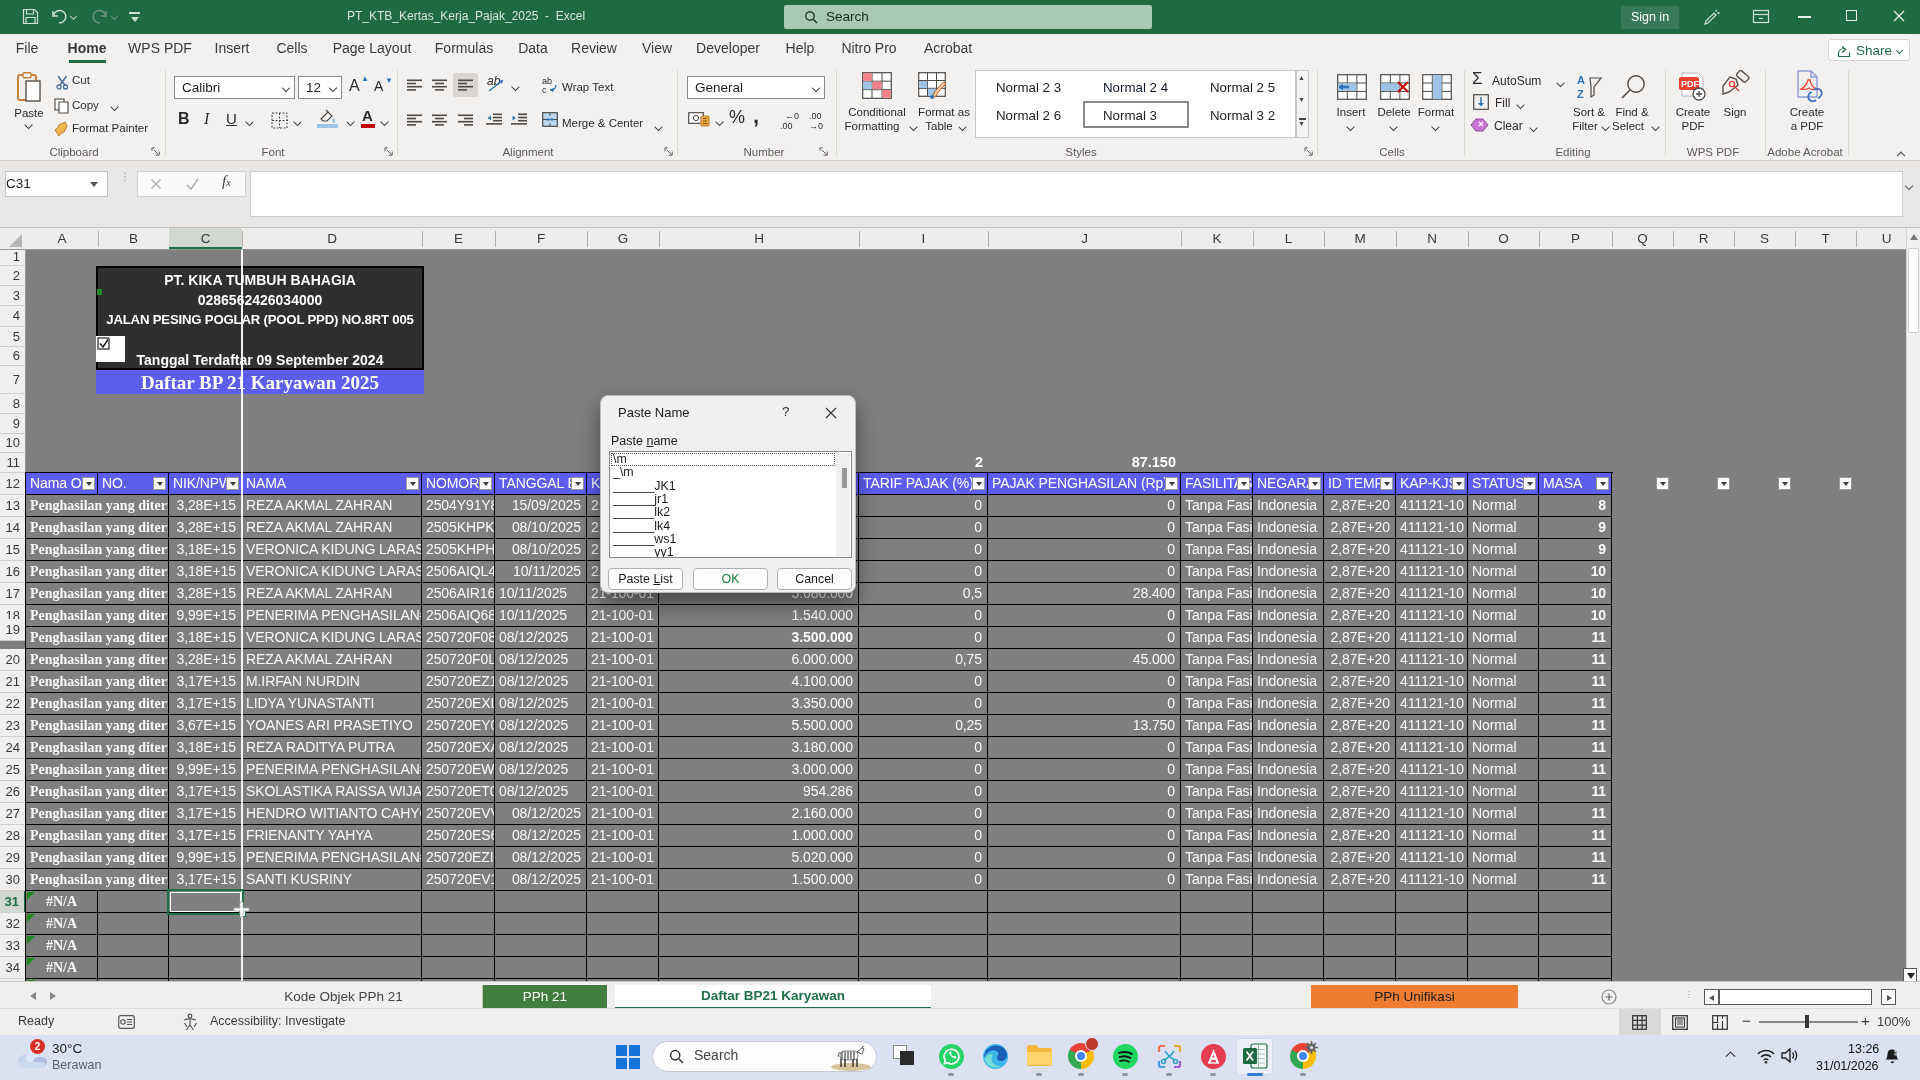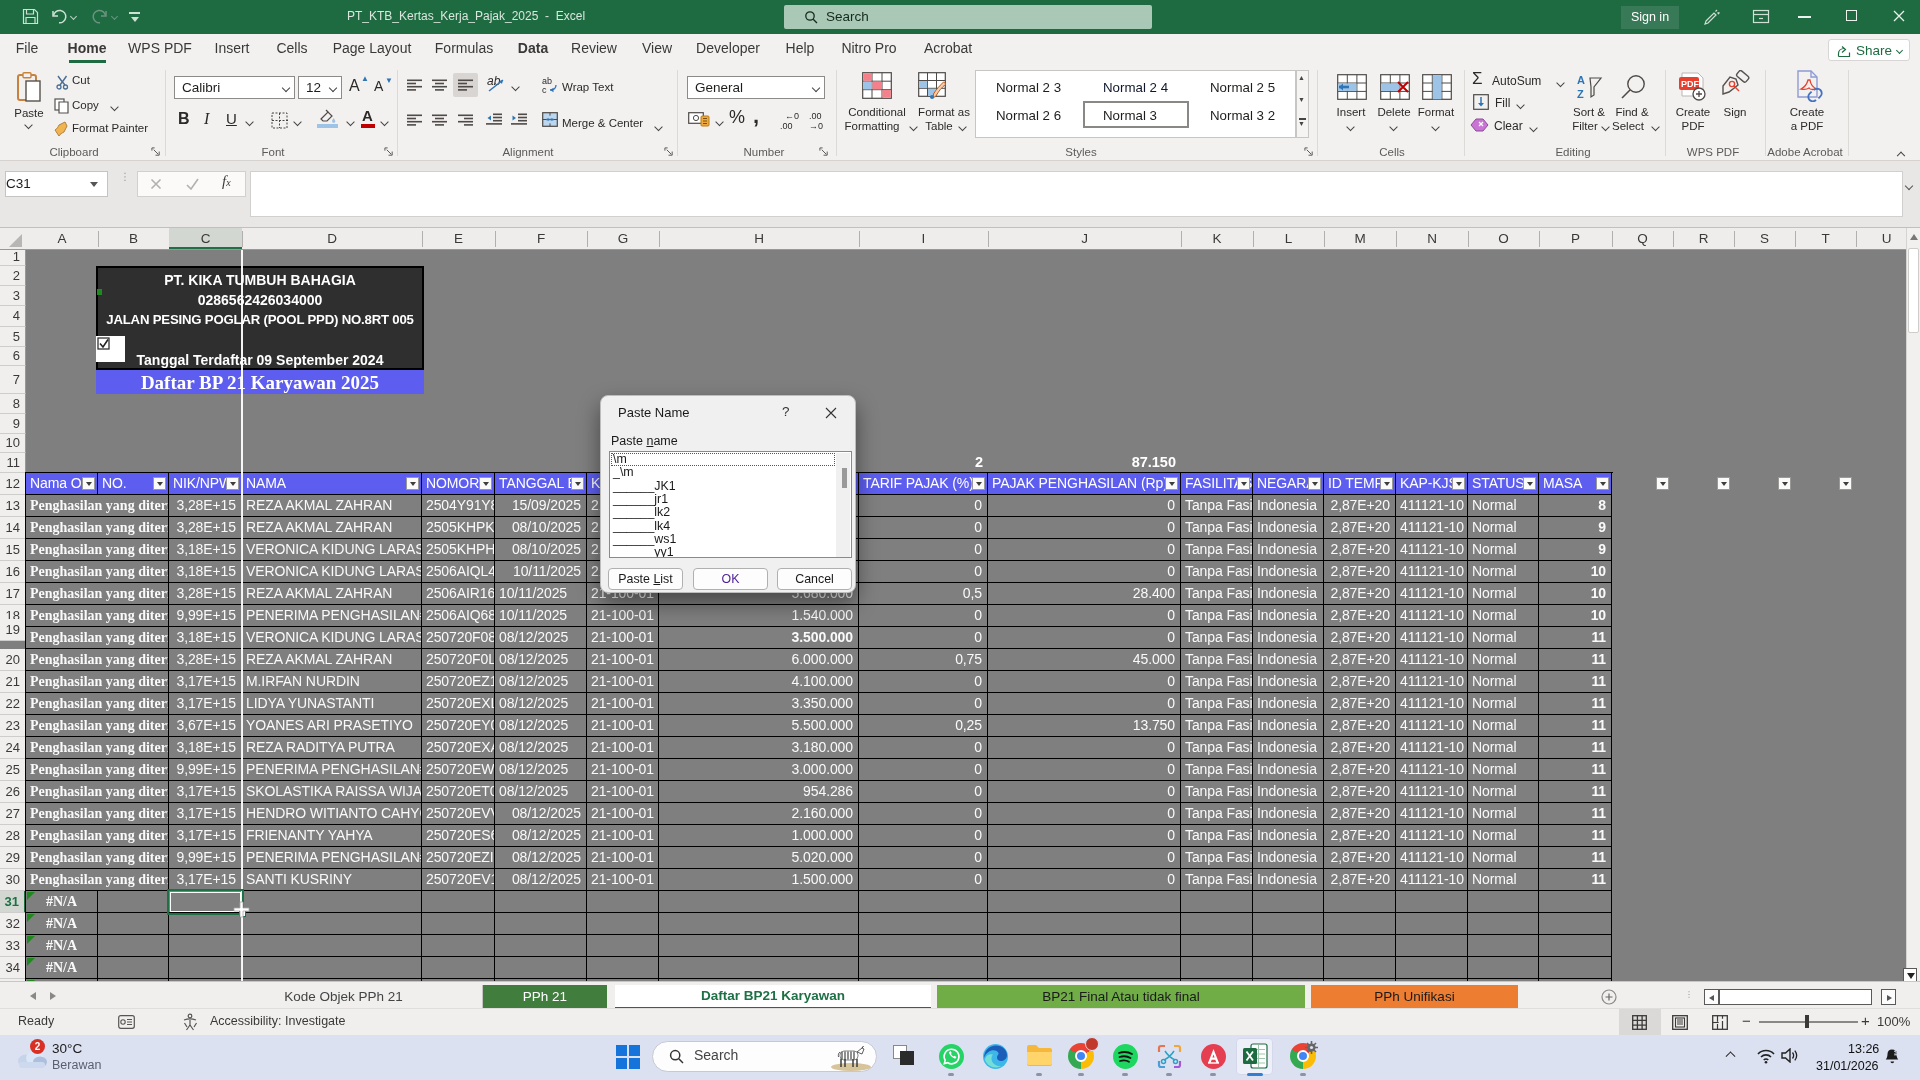--- a/index.html
+++ b/index.html
@@ -91,21 +91,21 @@
     </svg>
 </div>
 <div id="tabrow" class="ab">
 <div class="mtab" style="left:27px;font-weight:400">File</div>
 <div class="mtab" style="left:87px;font-weight:600">Home</div>
 <div class="mtab" style="left:160px;font-weight:400">WPS PDF</div>
 <div class="mtab" style="left:232px;font-weight:400">Insert</div>
 <div class="mtab" style="left:292px;font-weight:400">Cells</div>
 <div class="mtab" style="left:372px;font-weight:400">Page Layout</div>
 <div class="mtab" style="left:464px;font-weight:400">Formulas</div>
-<div class="mtab" style="left:533px;font-weight:700">Data</div>
+<div class="mtab" style="left:533px;font-weight:400">Data</div>
 <div class="mtab" style="left:594px;font-weight:400">Review</div>
 <div class="mtab" style="left:657px;font-weight:400">View</div>
 <div class="mtab" style="left:728px;font-weight:400">Developer</div>
 <div class="mtab" style="left:800px;font-weight:400">Help</div>
 <div class="mtab" style="left:869px;font-weight:400">Nitro Pro</div>
 <div class="mtab" style="left:948px;font-weight:400">Acrobat</div>
 <div class="ab" style="left:69px;top:26px;width:37px;height:3px;background:#1e6b42"></div>
 <div class="ab" style="left:1828px;top:5px;width:82px;height:22px;background:#fff;border:1px solid #d8d6d4;border-radius:3px">
       <svg class="ab" style="left:8px;top:4px" width="14" height="14" viewBox="0 0 14 14">
         <path d="M1.5 12.5v-3c0-3 2.5-5 6-5" fill="none" stroke="#1e6b42" stroke-width="1.2"></path>
@@ -942,21 +942,20 @@
 <div class="ab" style="left:1px;top:20px;width:11px;height:85px;background:#fff;border:1px solid #cfcdcb;border-radius:2px"></div>
 <div class="ab" style="left:-4px;top:740px;width:14px;height:14px;background:#fff;border:1px solid #595959"></div>
 <div class="ab" style="left:0px;top:745px;width:0;height:0;border-left:4px solid transparent;border-right:4px solid transparent;border-top:6px solid #222"></div>
 </div>
 <div id="tabbar" class="ab">
 <div class="ab" style="left:30px;top:10px;width:0;height:0;border-top:4.5px solid transparent;border-bottom:4.5px solid transparent;border-right:6px solid #8a8886"></div>
 <div class="ab" style="left:50px;top:10px;width:0;height:0;border-top:4.5px solid transparent;border-bottom:4.5px solid transparent;border-left:6px solid #8a8886"></div>
 <div class="ab" style="left:205px;top:3px;width:278px;height:24px;border-right:1px solid #c6c4c2;font-size:13.5px;color:#444;text-align:center;line-height:23px">Kode Objek PPh 21</div>
 <div class="ab" style="left:483px;top:3px;width:124px;height:24px;background:#417d3d;color:#fff;font-size:13.5px;text-align:center;line-height:23px">PPh 21</div>
 <div class="ab" style="left:615px;top:3px;width:316px;height:24px;background:#fff;border-bottom:2.5px solid #1e7145;color:#1e7145;font-weight:bold;font-size:13.5px;text-align:center;line-height:21px">Daftar BP21 Karyawan</div>
-<div class="ab" style="left:937px;top:3px;width:368px;height:24px;background:#70ad47;color:#1a1a1a;font-size:13.5px;text-align:center;line-height:23px">BP21 Final Atau tidak final</div>
 <div class="ab" style="left:1311px;top:3px;width:207px;height:24px;background:#ed7d31;color:#1a1a1a;font-size:13.5px;text-align:center;line-height:23px">PPh Unifikasi</div>
 <svg class="ab" style="left:1601px;top:7px" width="16" height="16" viewBox="0 0 16 16">
       <circle cx="8" cy="8" r="7" fill="none" stroke="#8a8886" stroke-width="1.2"></circle>
       <path d="M8 4.5v7M4.5 8h7" stroke="#6a6866" stroke-width="1.2"></path>
     </svg>
 <div class="ab" style="left:1685px;top:11px;width:3px;height:9px;color:#8a8886;font-size:8px;line-height:4px">⋮</div>
 <div class="ab" style="left:1704px;top:7px;width:15px;height:16px;border:1px solid #595959;background:#fcfcfc">
       <div style="margin:5px 0 0 4px;width:0;height:0;border-top:3.5px solid transparent;border-bottom:3.5px solid transparent;border-right:5px solid #555"></div>
     </div>
 <div class="ab" style="left:1719px;top:7px;width:153px;height:16px;background:#fff;border:1px solid #595959"></div>
@@ -1119,14 +1118,14 @@
 <div style="position:absolute;left:1px;top:27.6px;width:224px;height:13px;font-size:12.4px;line-height:12px;padding-left:2px;">______JK1</div>
 <div style="position:absolute;left:1px;top:40.900000000000006px;width:224px;height:13px;font-size:12.4px;line-height:12px;padding-left:2px;">______jr1</div>
 <div style="position:absolute;left:1px;top:54.2px;width:224px;height:13px;font-size:12.4px;line-height:12px;padding-left:2px;">______lk2</div>
 <div style="position:absolute;left:1px;top:67.5px;width:224px;height:13px;font-size:12.4px;line-height:12px;padding-left:2px;">______lk4</div>
 <div style="position:absolute;left:1px;top:80.80000000000001px;width:224px;height:13px;font-size:12.4px;line-height:12px;padding-left:2px;">______ws1</div>
 <div style="position:absolute;left:1px;top:94.10000000000001px;width:224px;height:13px;font-size:12.4px;line-height:12px;padding-left:2px;">______yy1</div>
 <div style="position:absolute;right:1px;top:1px;width:14px;height:104px;background:#f0f0f0"></div>
 <div style="position:absolute;right:4px;top:16px;width:5px;height:20px;background:#999"></div>
 </div>
 <div style="position:absolute;top:172px;width:75px;height:22px;background:#fdfdfd;border:1px solid #b0b0b0;border-radius:4px;font-size:12.4px;text-align:center;line-height:20px;left:7px">Paste <span style="text-decoration:underline">L</span>ist</div>
-<div style="position:absolute;top:172px;width:75px;height:22px;background:#fdfdfd;border:1px solid #b0b0b0;border-radius:4px;font-size:12.4px;text-align:center;line-height:20px;left:92px;color:#4c1d95">OK</div>
+<div style="position:absolute;top:172px;width:75px;height:22px;background:#fdfdfd;border:1px solid #b0b0b0;border-radius:4px;font-size:12.4px;text-align:center;line-height:20px;left:92px;color:#15803d">OK</div>
 <div style="position:absolute;top:172px;width:75px;height:22px;background:#fdfdfd;border:1px solid #b0b0b0;border-radius:4px;font-size:12.4px;text-align:center;line-height:20px;left:176px">Cancel</div>
 </div>
 </body></html>

